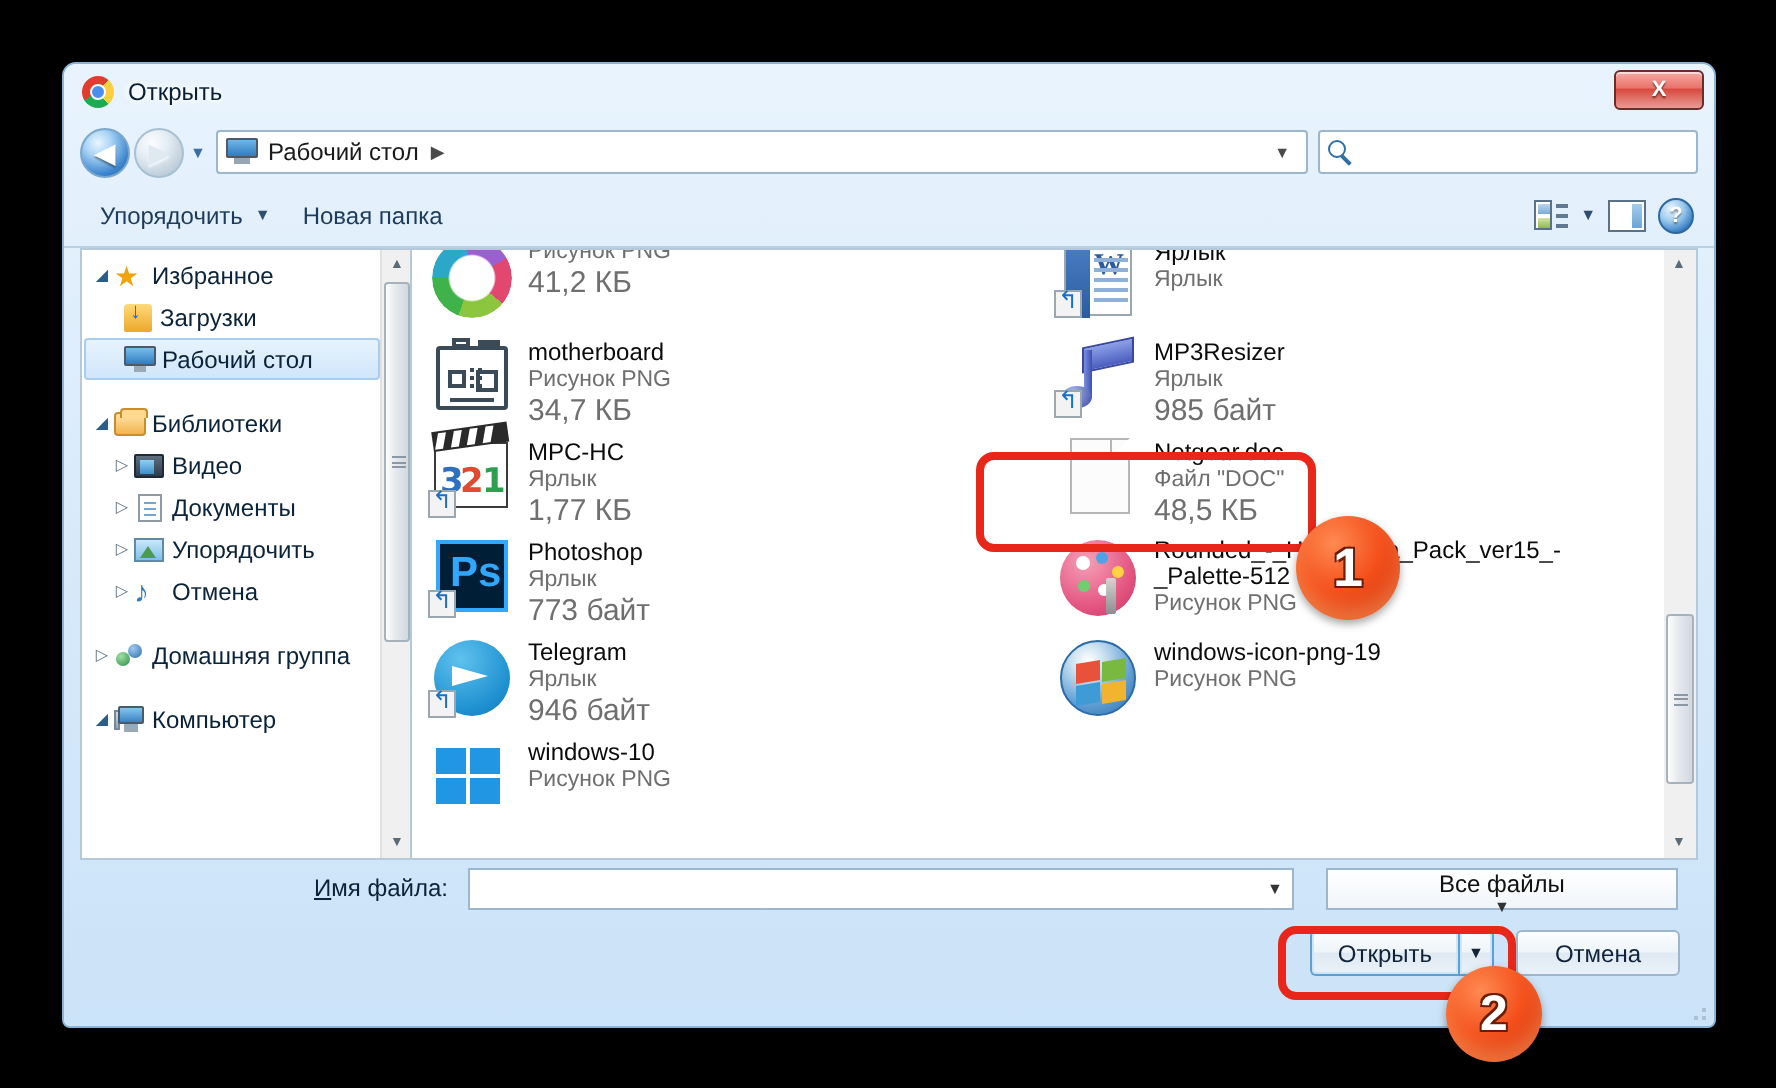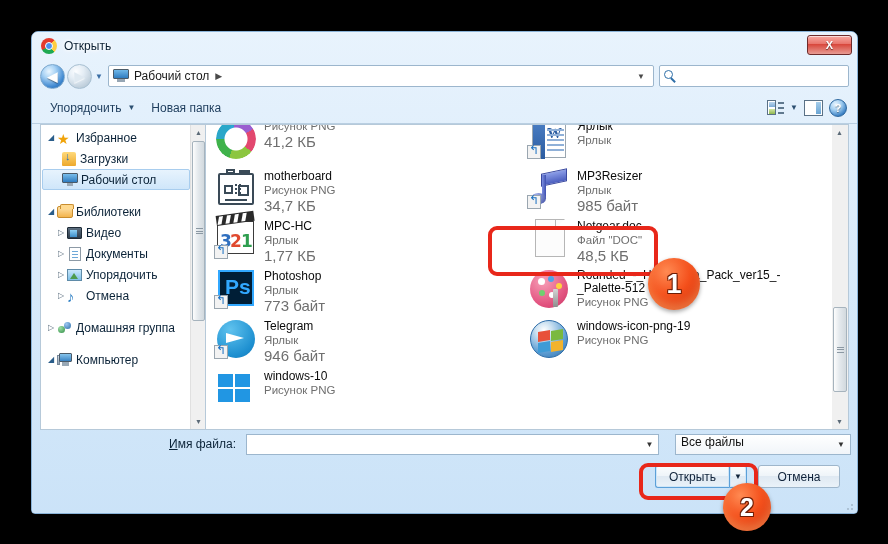--- a/index.html
+++ b/index.html
@@ -301,34 +301,34 @@
   .i-w7 i { position:absolute; width:12px; height:10px; }
   .i-w7 i:nth-child(1){ left:7px; top:10px; background:#e8513a; transform:skewY(-9deg); }
   .i-w7 i:nth-child(2){ left:20px; top:9px; background:#7ab93f; transform:skewY(-9deg); }
   .i-w7 i:nth-child(3){ left:7px; top:21px; background:#3e9bd6; transform:skewY(-9deg); }
   .i-w7 i:nth-child(4){ left:20px; top:20px; background:#f2b32e; transform:skewY(-9deg); }
 
   .filescroll { position:absolute; right:0; top:0; width:16px; bottom:0; background:#f0f0f0; }
 
   
   .bottom { position:absolute; left:0; right:0; bottom:0; height:83px; }
-  .fnrow { position:absolute; left:12px; right:0; top:2px; height:24px; display:flex; align-items:center; }
+  .fnrow { position:absolute; left:0; right:0; top:2px; height:24px; display:flex; align-items:center; }
   .fnlabel { font-size:12px; color:#0b2338; position:absolute; left:125px; }
   .fnlabel u { text-decoration:underline; }
   .fninput {
     position:absolute; left:202px; width:413px; height:21px;
     background:#fff; border:1px solid #9cb6cd; display:flex; align-items:center;
   }
   .fninput .val { flex:1 1 auto; font-size:12px; color:#111; padding:0 4px; }
   .fninput .dd { width:17px; height:19px; display:flex; align-items:center; justify-content:center;
     font-size:8px; color:#333; cursor:pointer; }
   .typesel {
     position:absolute; left:631px; width:176px; height:21px;
     background:linear-gradient(180deg,#ffffff,#f1f5f9); border:1px solid #9cb6cd;
-    display:flex; cursor:pointer;
+    display:flex; align-items:center; cursor:pointer;flex-direction:column;
   }
   .typesel .val { flex:1 1 auto; font-size:12px; color:#111; padding:0 5px; }
   .typesel .dd { width:18px; display:flex; align-items:center; justify-content:center; font-size:8px; color:#333; }
 
   .btnrow { position:absolute; right:17px; top:35px; display:flex; gap:11px; }
   .splitbtn { display:flex; height:23px; }
   .btn {
     height:23px; min-width:82px; padding:0 12px;
     display:flex; align-items:center; justify-content:center;
     font-size:12px; color:#10233a; cursor:pointer;

